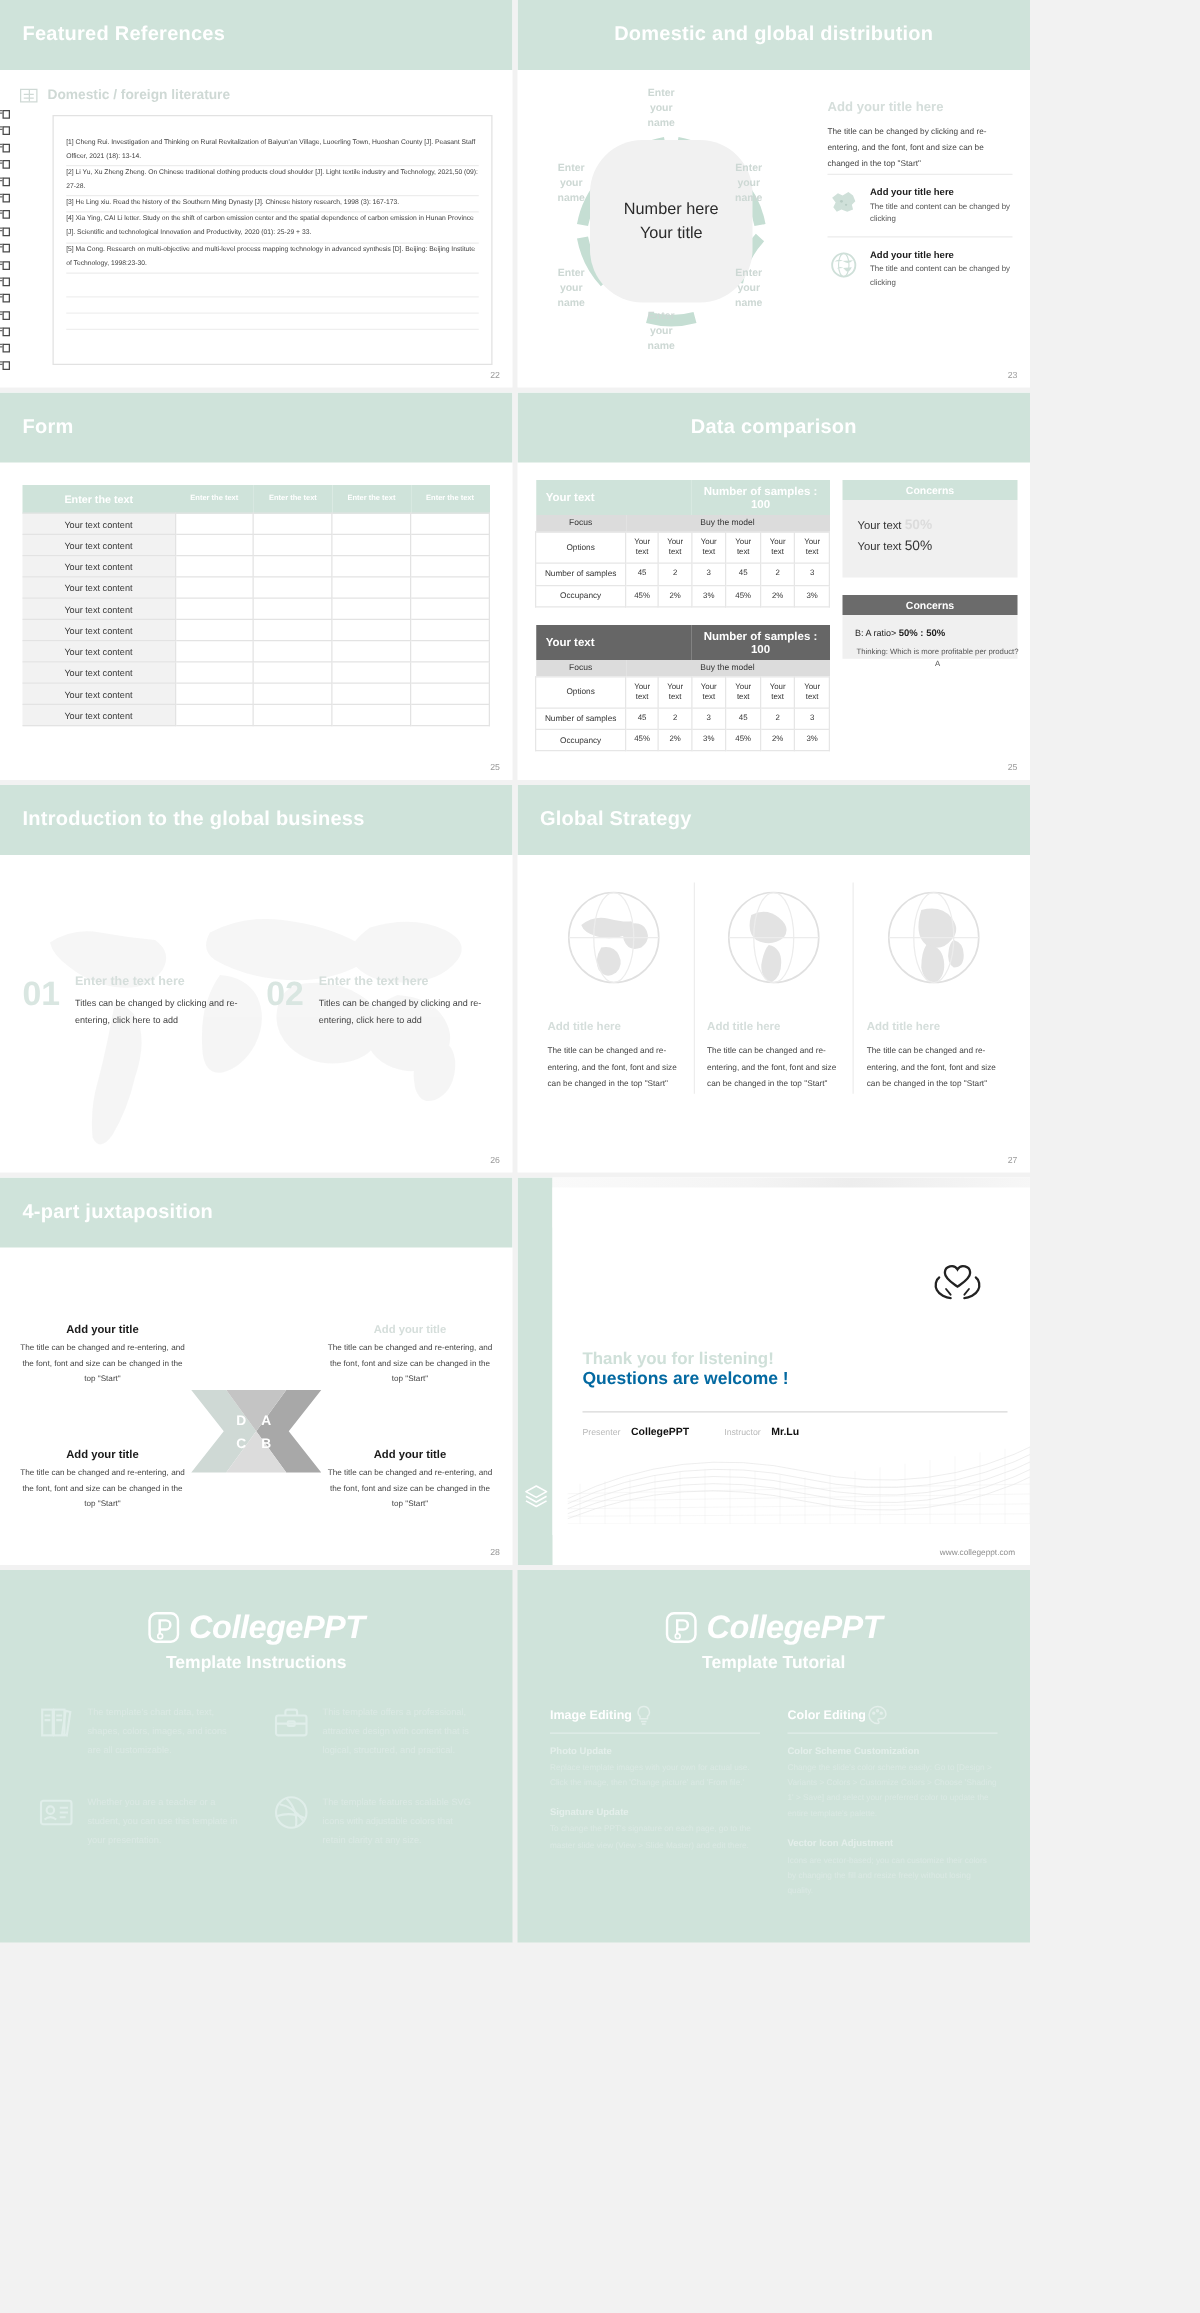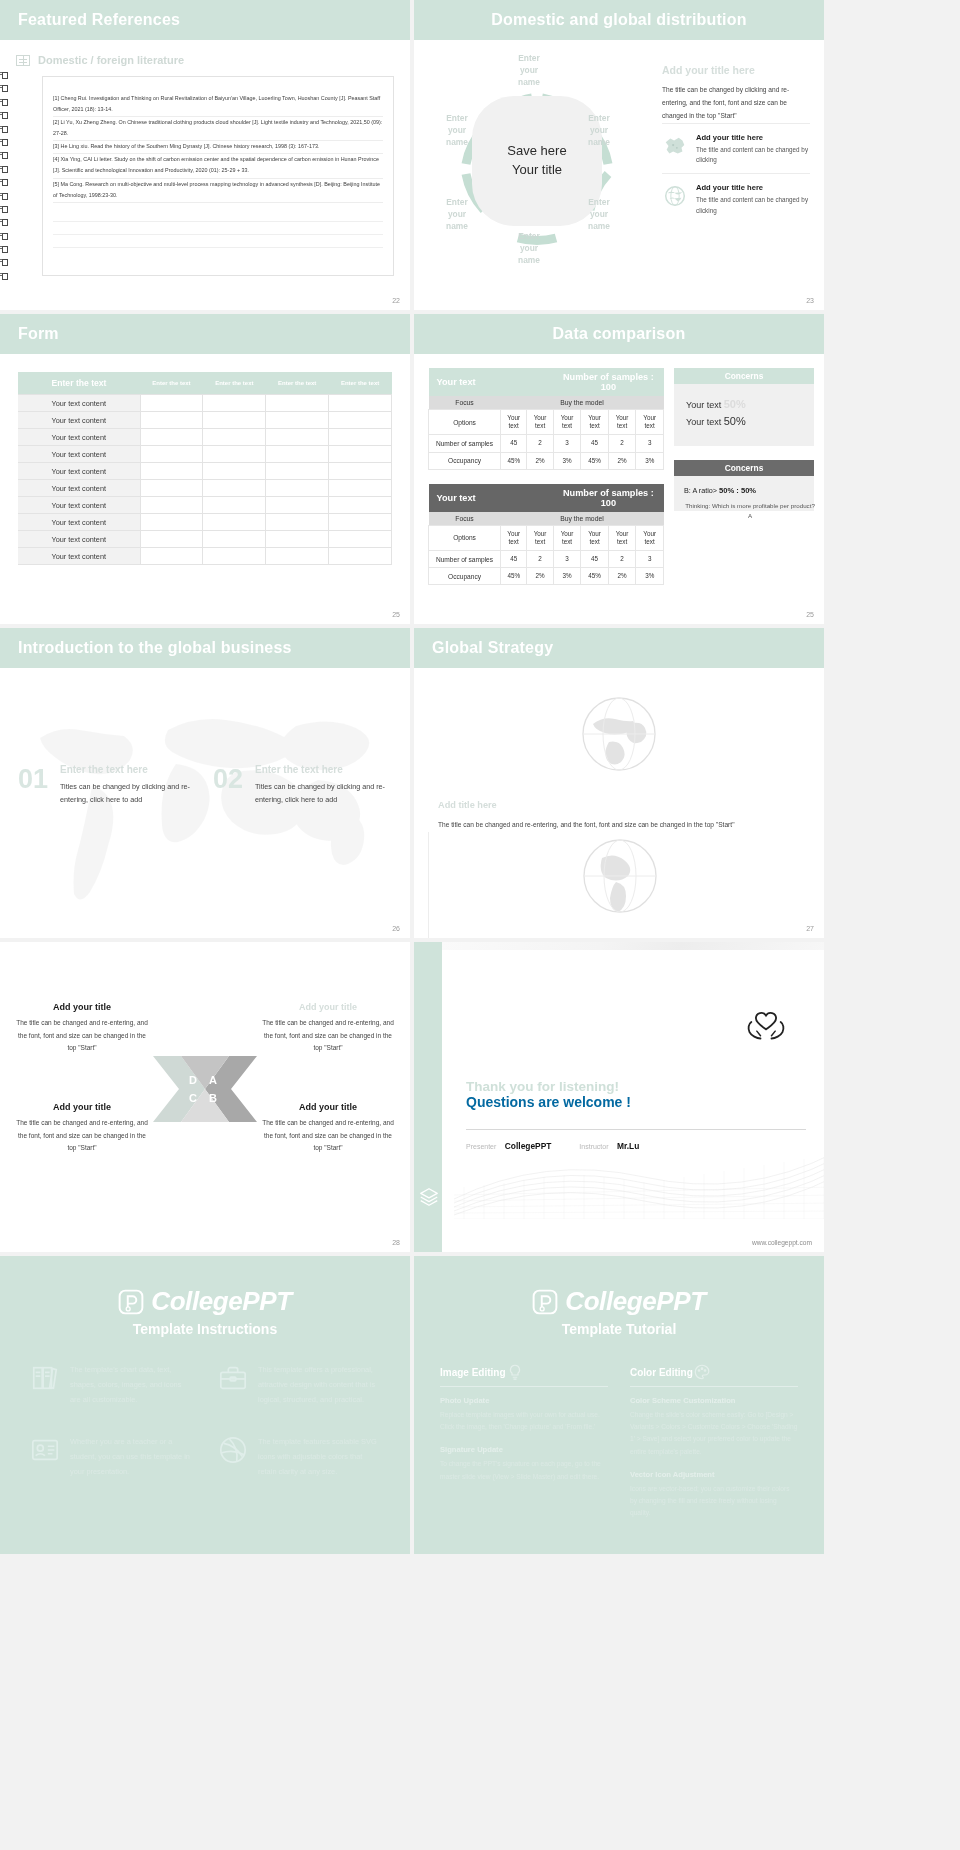--- a/index.html
+++ b/index.html
@@ -8,21 +8,21 @@
     background: #f2f2f2;
     font-family: "Liberation Sans", sans-serif;
     overflow: hidden;
   }
   .grid { display: grid; grid-template-columns: 410px 410px; gap: 4px 4px;
           padding: 0 0 0 0; width: 960px; }
   .slide { background: #ffffff; position: relative; overflow: hidden; }
   .slide.h310 { height: 310px; }
 
   
-  .hdr { background: #cfe3da; height: 40px; display: flex; align-items: center;
+  .hdr { background: #cfe3da; height: 56px; display: flex; align-items: center;
          padding-left: 18px; }
   .hdr-t { color: #ffffff; font-size: 16px; font-weight: bold; letter-spacing: .2px; }
 
   .pg { position: absolute; right: 10px; bottom: 6px; font-size: 7px; color: #9a9a9a; }
 
   
   .s22-body { padding: 14px 16px 0 16px; }
   .s22-sub { display: flex; align-items: center; gap: 8px; margin-bottom: 10px; }
   .s22-sub .lbl { color: #cfd9d5; font-size: 11px; font-weight: bold; }
   .bookicon { width: 14px; height: 11px; border: 1.2px solid #cfd9d5; position: relative; }
@@ -97,21 +97,21 @@
 
   
   .s26 { position:relative; height: 270px; }
   .worldmap { position:absolute; inset: 0; opacity:.5; }
   .num { position:absolute; font-size: 27px; font-weight:bold; color:#d9e6e1; }
   .blk { position:absolute; width: 145px; }
   .blk h5 { font-size:10px; color:#d5dedb; font-weight:bold; margin-bottom:5px; }
   .blk p { font-size: 7.2px; color:#444; line-height: 1.85; }
 
   
-  .s27 { display:flex; padding: 22px 14px 0 14px; gap: 0; flex-direction: column; }
+  .s27 { display:flex; padding: 22px 14px 0 14px; gap: 0; }
   .col27 { flex:1; padding: 0 10px; }
   .col27 + .col27 { border-left: 1px solid #ededed; }
   .col27 .gw { height: 88px; display:flex; align-items:center; justify-content:center; }
   .col27 h5 { font-size: 9.2px; color:#d5dedb; font-weight:600; margin: 22px 0 8px 0; }
   .col27 p { font-size: 6.6px; color:#444; line-height: 2.05; }
 
   
   .s28 { position:relative; height:270px; padding: 24px 18px 0 18px; }
   .q { position:absolute; width: 132px; }
   .q h5 { font-size: 9px; font-weight:bold; margin-bottom:5px; }
@@ -221,21 +221,21 @@
             <path d="M 74 62 A 72 72 0 0 1 110 44"></path>
             <path d="M 156 62 A 72 72 0 0 0 120 44"></path>
             <path d="M 186 110 A 72 72 0 0 0 168 74"></path>
             <path d="M 62 74 A 72 72 0 0 0 44 110"></path>
             <path d="M 168 156 A 72 72 0 0 1 186 120"></path>
             <path d="M 44 120 A 72 72 0 0 0 62 156"></path>
             <path d="M 96 184 A 72 72 0 0 0 134 184"></path>
           </g>
         </svg>
         <div class="core">
-          <span>Save here</span>
+          <span>Number here</span>
           <span>Your title</span>
         </div>
         <div class="nm" style="left:82px; top:-2px;">Enter<br>your<br>name</div>
         <div class="nm" style="left:152px; top:58px;">Enter<br>your<br>name</div>
         <div class="nm" style="left:152px; top:142px;">Enter<br>your<br>name</div>
         <div class="nm" style="left:82px; top:176px;">Enter<br>your<br>name</div>
         <div class="nm" style="left:10px; top:142px;">Enter<br>your<br>name</div>
         <div class="nm" style="left:10px; top:58px;">Enter<br>your<br>name</div>
       </div>
       <div class="s23-right">
@@ -557,20 +557,23 @@
           </svg>
         </div>
         <h5>Add title here</h5>
         <p>The title can be changed and re-entering, and the font, font and size can be changed in the top "Start"</p>
       </div>
     </div>
     <div class="pg">27</div>
   </div>
 
   <div class="slide h310">
+    <div class="hdr">
+      <div class="hdr-t">4-part juxtaposition</div>
+    </div>
     <div class="s28">
       <svg class="xlogo" viewBox="0 0 108 78">
         <path d="M2 6 L30 6 L54 39 L30 72 L2 72 L28 39 Z" fill="#cfd9d5"></path>
         <path d="M106 6 L78 6 L54 39 L78 72 L106 72 L80 39 Z" fill="#a8a8a8"></path>
         <path d="M30 6 L78 6 L54 39 Z" fill="#c4c4c4"></path>
         <path d="M30 72 L78 72 L54 39 Z" fill="#dcdcdc"></path>
         <text x="38" y="34" font-size="11" font-weight="bold" fill="#ffffff" font-family="Liberation Sans, sans-serif">D</text>
         <text x="58" y="34" font-size="11" font-weight="bold" fill="#ffffff" font-family="Liberation Sans, sans-serif">A</text>
         <text x="38" y="52" font-size="11" font-weight="bold" fill="#ffffff" font-family="Liberation Sans, sans-serif">C</text>
         <text x="58" y="52" font-size="11" font-weight="bold" fill="#ffffff" font-family="Liberation Sans, sans-serif">B</text>

